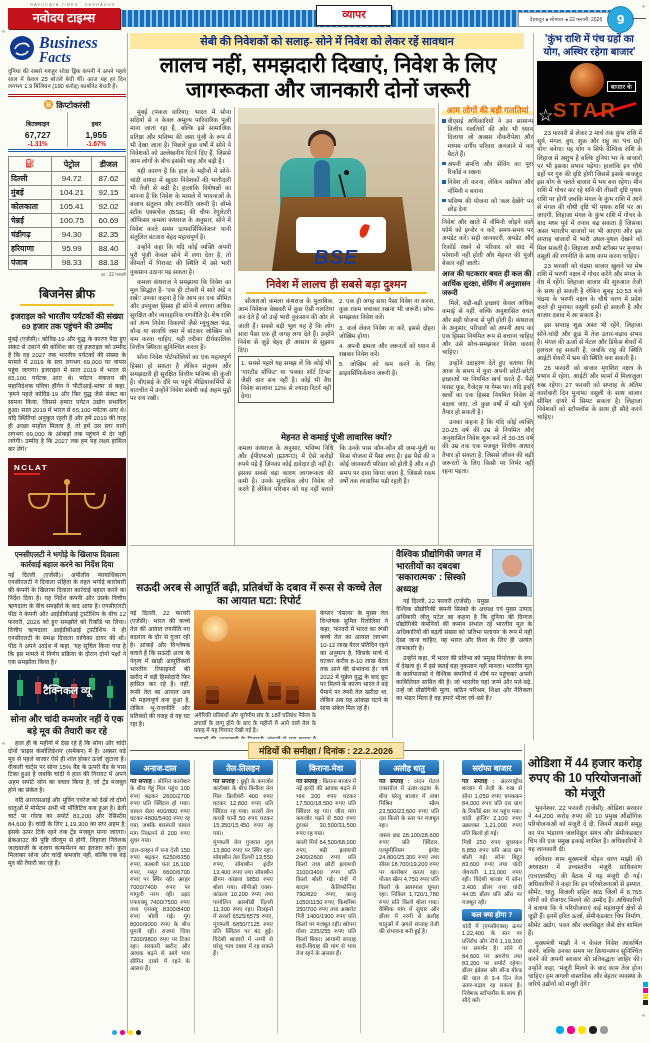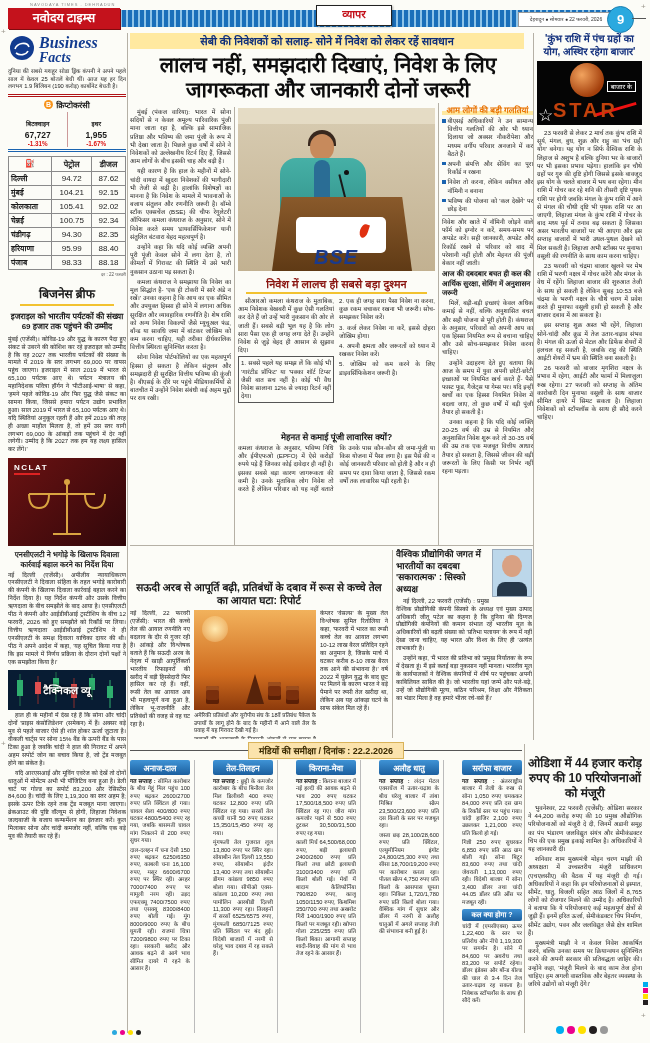--- a/index.html
+++ b/index.html
@@ -218,21 +218,21 @@
             <td class="v">92.15</td>
           </tr>
       <tr>
             <td class="city">कोलकाता</td>
             <td class="v">105.41</td>
             <td class="v">92.02</td>
           </tr>
       <tr>
             <td class="city">चेन्नई</td>
             <td class="v">100.75</td>
-            <td class="v">92.34</td>
+            <td class="v">60.69</td>
           </tr>
       <tr>
             <td class="city">चंडीगढ़</td>
             <td class="v">94.30</td>
             <td class="v">82.35</td>
           </tr>
       <tr>
             <td class="city">हरियाणा</td>
             <td class="v">95.99</td>
             <td class="v">88.40</td>
@@ -279,20 +279,21 @@
           <line x1="66" y1="8" x2="66" y2="38" stroke="#8a2c2c"></line>
             <rect x="63" y="14" width="6" height="14" fill="#e05050"></rect>
           <line x1="84" y1="4" x2="84" y2="30" stroke="#1f6f4c"></line>
             <rect x="81" y="8" width="6" height="12" fill="#2fae6e"></rect>
           <line x1="102" y1="10" x2="102" y2="38" stroke="#2fae6e"></line>
             <rect x="99" y="16" width="6" height="12" fill="#2fae6e"></rect>
         </g>
       </svg>
       <div class="tech-lab">टैक्निकल व्यू</div>
     </div>
+    <div class="thead">सोना और चांदी कमजोर नहीं ये एक बड़े मूव की तैयारी कर रहे</div>
     <div class="t6 just" style="flex:1;overflow:hidden;">
       <p class="np">हाल ही के महीनों में देख रहे हैं कि सोना और चांदी दोनों 'प्राइस कंसोलिडेशन' (समेकन) में हैं। अक्सर बड़े मूव से पहले बाजार ऐसे ही शांत होकर ऊर्जा जुटाता है। वीकली चार्ट्स पर सोना 15% बैंड के ऊपरी बैंड के पास टिका हुआ है जबकि चांदी ने हाल की गिरावट में अपने अहम सपोर्ट जोन का बचाव किया है, जो ट्रेंड मजबूत होने का संकेत है।</p>
       <p class="np">यदि आरएसआई और मूविंग एवरेज को देखें तो दोनों धातुओं में मोमेंटम अभी भी पॉजिटिव बना हुआ है। डेली चार्ट पर गोल्ड का सपोर्ट 83,200 और रेसिस्टेंस 84,600 है। चांदी के लिए 1,19,300 का स्तर अहम है; इसके ऊपर टिके रहने तक ट्रेंड मजबूत माना जाएगा। ब्रेकआउट की पुष्टि वॉल्यूम से होगी, लिहाजा निवेशक जल्दबाजी के बजाय कन्फर्मेशन का इंतजार करें। कुल मिलाकर सोना और चांदी कमजोर नहीं, बल्कि एक बड़े मूव की तैयारी कर रहे हैं।</p>
     </div>
   </div>
 
   <div class="abs kicker" style="left:130px;top:33px;width:394px;height:16px;">सेबी की निवेशकों को सलाह- सोने में निवेश को लेकर रहें सावधान</div>
   <div class="abs bighead" style="left:130px;top:52px;width:396px;height:52px;">लालच नहीं, समझदारी दिखाएं, निवेश के लिए जागरूकता और जानकारी दोनों जरूरी</div>
 
   <div class="abs t62 just" style="left:130px;top:108px;width:101px;height:436px;overflow:hidden;">
@@ -353,21 +354,21 @@
       </div>
     <div class="mi">
         <span class="sq"></span>
         <span class="t62 just">निवेश तो करना, लेकिन वसीयत और नॉमिनी न बनाना</span>
       </div>
     <div class="mi">
         <span class="sq"></span>
         <span class="t62 just">भविष्य की योजना को 'कल देखेंगे' पर छोड़ देना</span>
       </div>
     <div class="t62 just" style="border-top:1px solid #999;padding-top:2px;margin-top:2px;">निवेश और खाते में नॉमिनी जोड़ने वाले फॉर्म को इग्नोर न करें, समय-समय पर अपडेट करें। सही जानकारी, अपडेट और रिकॉर्ड रखने से परिवार को बाद में परेशानी नहीं होती और मेहनत की पूंजी बेकार नहीं जाती।</div>
-    <div class="savet">आज की दबदबार बचत ही कल की आर्थिक सुरक्षा, सेविंग में अनुशासन जरूरी</div>
+    <div class="savet">आज की घटकरार बचत ही कल की आर्थिक सुरक्षा, सेविंग में अनुशासन जरूरी</div>
     <div class="t62 just">
       <p class="np">मिलें, बड़ी-बड़ी इच्छाएं केवल अधिक कमाई से नहीं, बल्कि अनुशासित बचत और सही योजना से पूरी होती हैं। कंथराज के अनुसार, परिवारों को अपनी आय का एक हिस्सा नियमित रूप से बचाना चाहिए और उसे सोच-समझकर निवेश करना चाहिए।</p>
       <p class="np">उन्होंने उदाहरण देते हुए बताया कि आज के समय में युवा अपनी छोटी-छोटी इच्छाओं पर नियमित खर्च करते हैं- पैसे फास्ट फूड, गैजेट्स या गेम्स पर। यदि इन्हीं खर्चों का एक हिस्सा नियमित निवेश में बदला जाए, तो कुछ वर्षों में बड़ी पूंजी तैयार हो सकती है।</p>
       <p class="np">उनका कहना है कि यदि कोई व्यक्ति 20-25 वर्ष की उम्र से नियमित और अनुशासित निवेश शुरू करे तो 30-35 वर्ष की उम्र तक एक मजबूत वित्तीय आधार तैयार हो सकता है, जिससे जीवन की बड़ी जरूरतों के लिए किसी पर निर्भर नहीं रहना पड़ता।</p>
     </div>
   </div>
 
   <div class="abs" style="left:537px;top:33px;width:105px;height:707px;overflow:hidden;">
     <div class="astroh">'कुंभ राशि में पंच ग्रहों का योग, अस्थिर रहेगा बाजार'</div>
     <div class="starbox">

